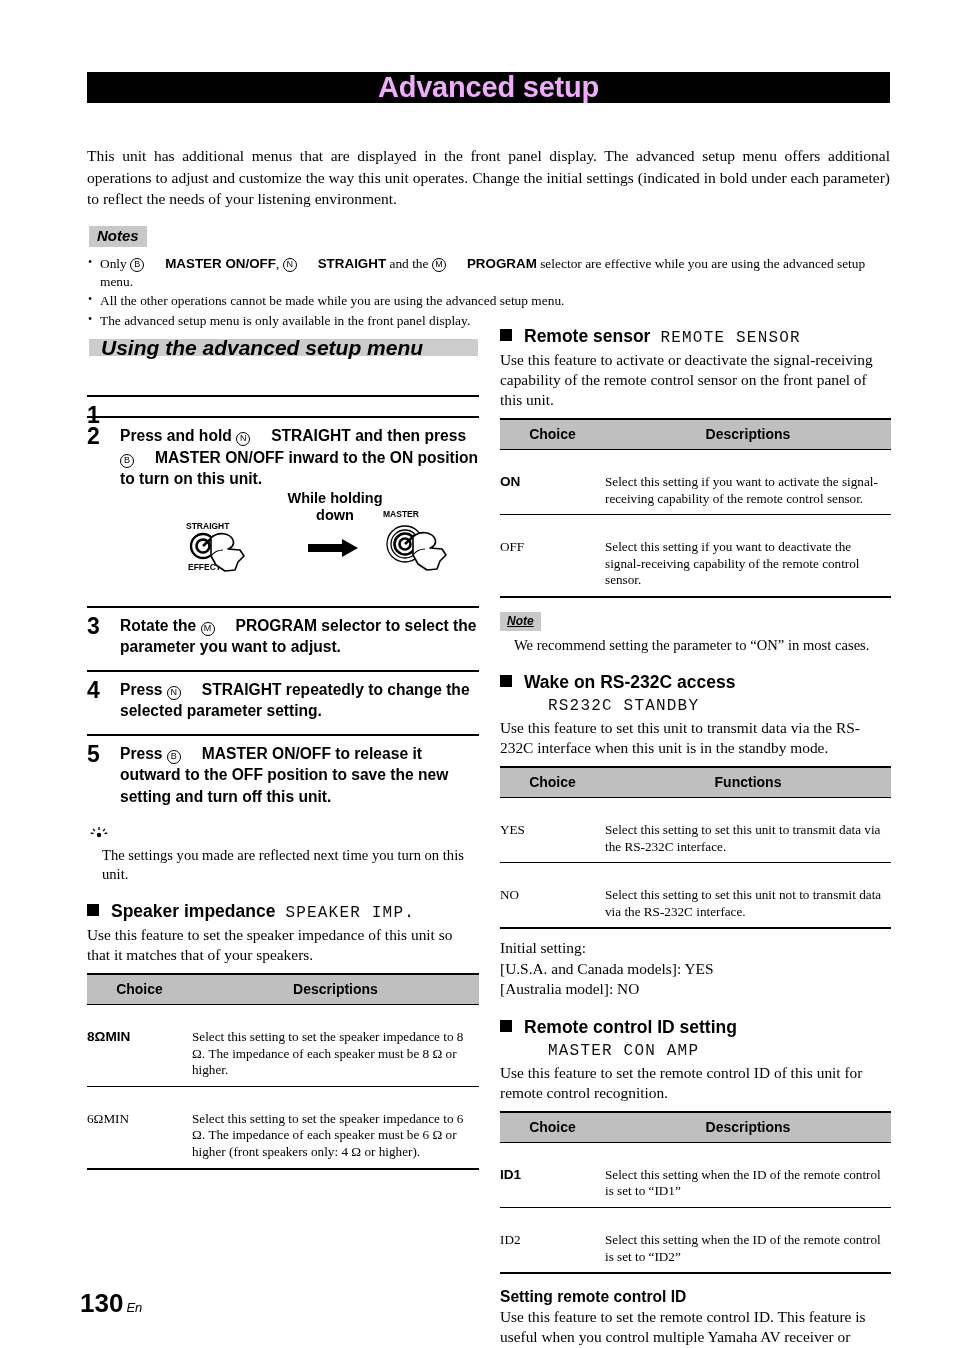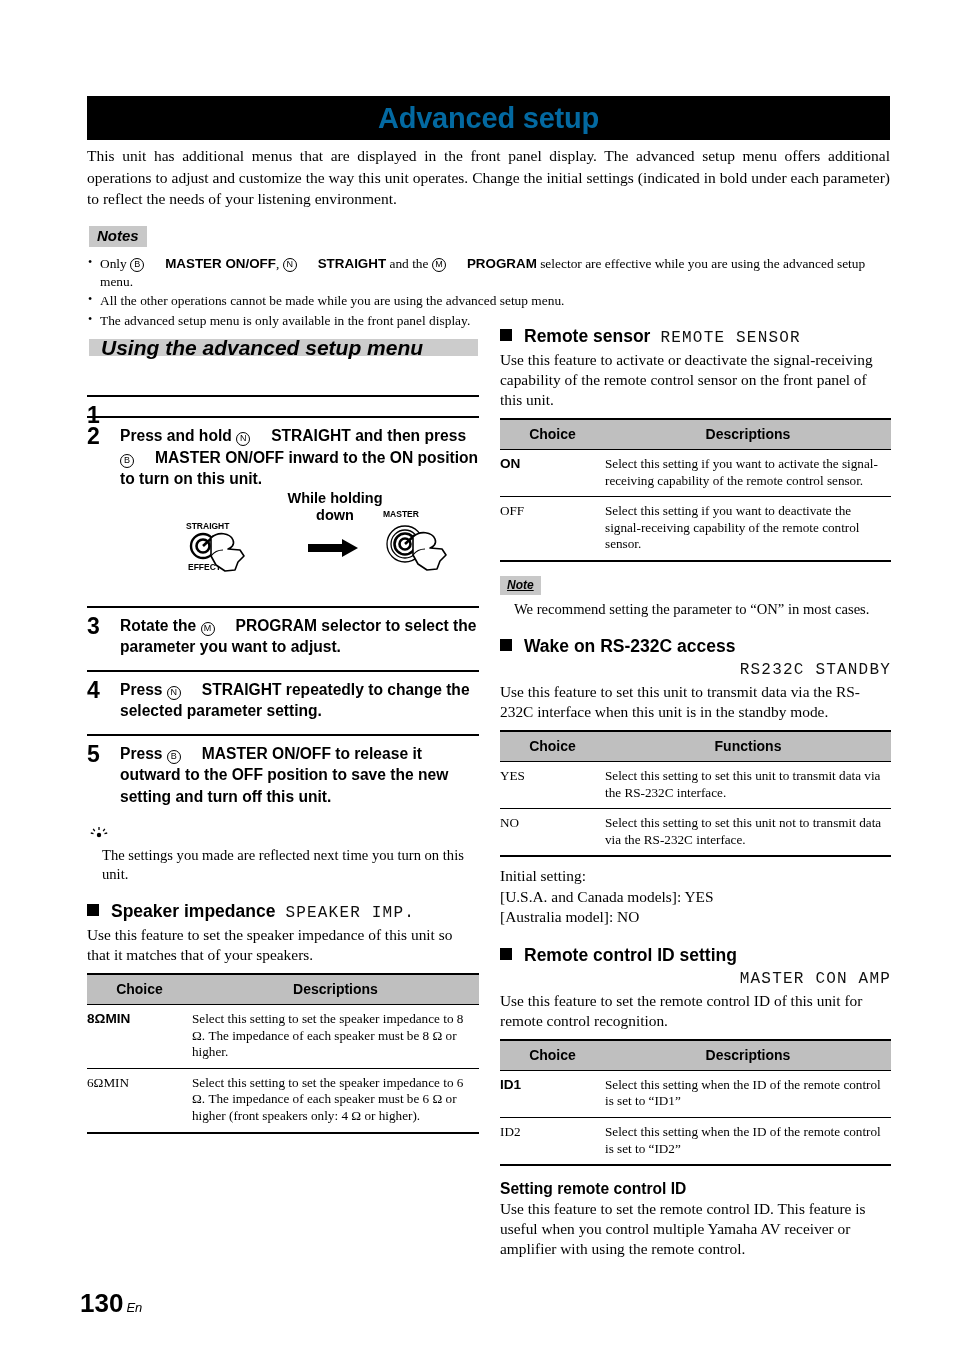--- a/index.html
+++ b/index.html
@@ -19,25 +19,25 @@
     position: absolute;
     left: 0; top: 0;
     width: 954px;
     height: 1348px;
   }
 
   
   .title-bar {
     position: absolute;
     left: 87px;
-    top: 96px;
+    top: 72px;
     width: 803px;
-    height: 44px;
+    height: 31px;
     background: #000;
-    color: #0369a1;
+    color: #f0abfc;
     display: flex;
     align-items: center;
     justify-content: center;
   }
   .title-bar .title-text {
     font-family: "Liberation Sans", sans-serif;
     font-weight: bold;
     font-size: 29px;
     letter-spacing: -0.2px;
   }
@@ -234,23 +234,22 @@
   }
   .param-code {
     font-family: "Liberation Mono", monospace;
     font-size: 16px;
     letter-spacing: 1.2px;
     margin-left: 10px;
     color: #111;
   }
   .param-code.block {
     display: block;
-    margin-left: 17px;
+    margin-left: 48px;
     margin-top: 1px;
-    text-align: right;
   }
   .param-desc {
     font-size: 15.4px;
     line-height: 20px;
     margin-top: 1px;
   }
 
   
   table.spec {
     border-collapse: collapse;
@@ -263,21 +262,21 @@
     font-weight: bold;
     font-size: 14px;
     padding: 6px 0 7px 0;
     border-top: 2.2px solid #000;
     border-bottom: 1.6px solid #000;
   }
   table.spec thead th.c1 { width: 105px; }
   table.spec tbody td {
     font-size: 13.2px;
     line-height: 16.6px;
-    padding: 6px 6px 7px 0;
+    padding: 24px 6px 7px 0;
     vertical-align: top;
     border-bottom: 0.9px solid #000;
   }
   table.spec tbody tr:last-child td {
     border-bottom: 2.2px solid #000;
   }
   td.choice {
     font-family: "Liberation Serif", serif;
     font-size: 14px;
     padding-left: 13px;

